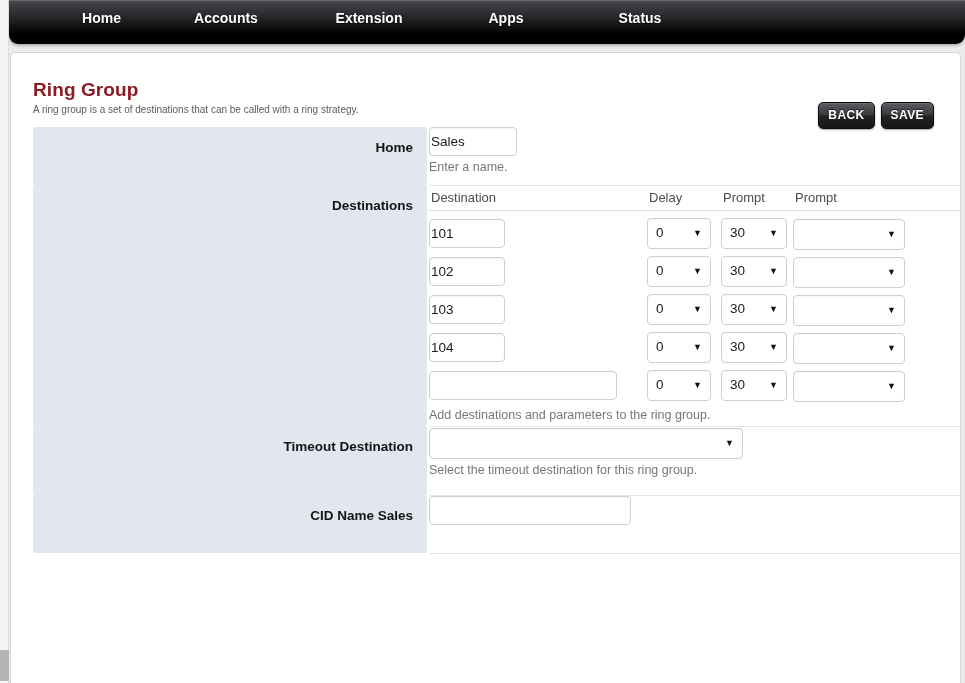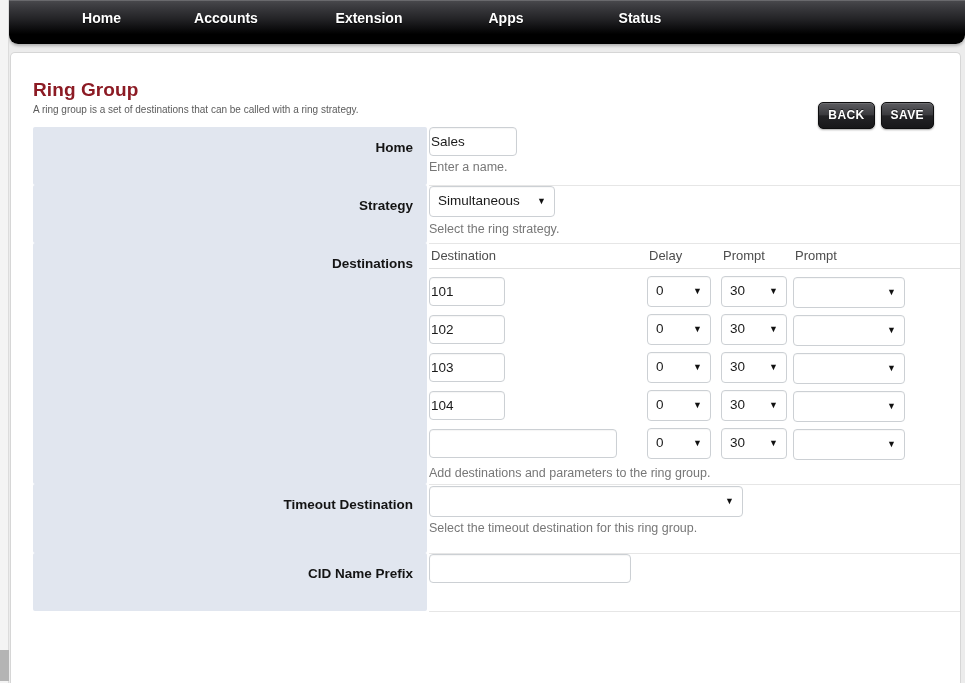--- a/index.html
+++ b/index.html
@@ -269,34 +269,20 @@
             <span class="lbl">Home</span>
           </div>
         </td>
         <td class="field-cell">
           <input class="txt-input w-name" type="text" value="Sales" style="">
           <div class="hint">Enter a name.</div>
         </td>
       </tr>
 
 
-      <tr>
-        <td class="label-cell">
-          <div class="label-box">
-            <span class="lbl">Strategy</span>
-          </div>
-        </td>
-        <td class="field-cell">
-          <div class="sel sel-strategy">
-            <span class="sel-val">Simultaneous</span>
-            <span class="caret">▼</span>
-          </div>
-          <div class="hint">Select the ring strategy.</div>
-        </td>
-      </tr>
 
       <tr>
         <td class="label-cell">
           <div class="label-box" style="min-height:241px;">
             <span class="lbl">Destinations</span>
           </div>
         </td>
         <td class="field-cell">
           <div class="dest-head">
             <span class="col-dest">Destination</span>
@@ -361,21 +347,21 @@
             <span class="sel-val"></span>
             <span class="caret">▼</span>
           </div>
           <div class="hint">Select the timeout destination for this ring group.</div>
         </td>
       </tr>
 
       <tr>
         <td class="label-cell">
           <div class="label-box" style="min-height:58px;">
-            <span class="lbl">CID Name Prefix</span>
+            <span class="lbl">CID Name Sales</span>
           </div>
         </td>
         <td class="field-cell">
           <input class="txt-input w-cid" type="text" value="" style="">
         </td>
       </tr>
 
     </tbody>
   </table>
 </div>

